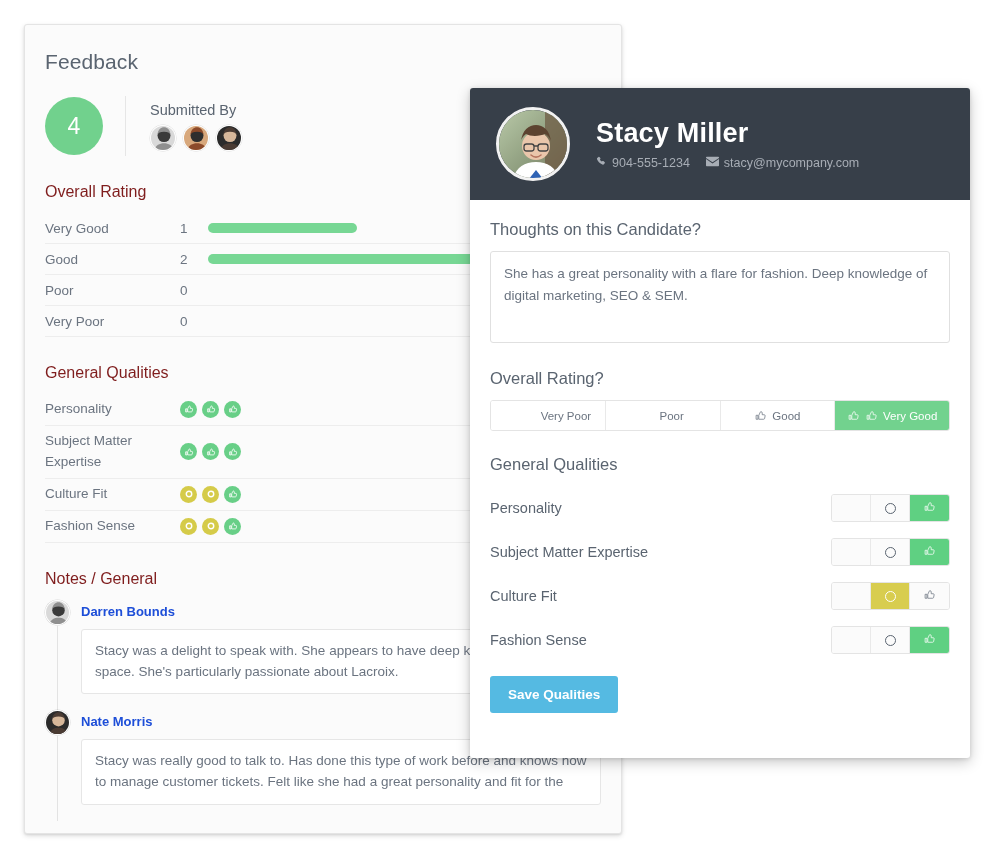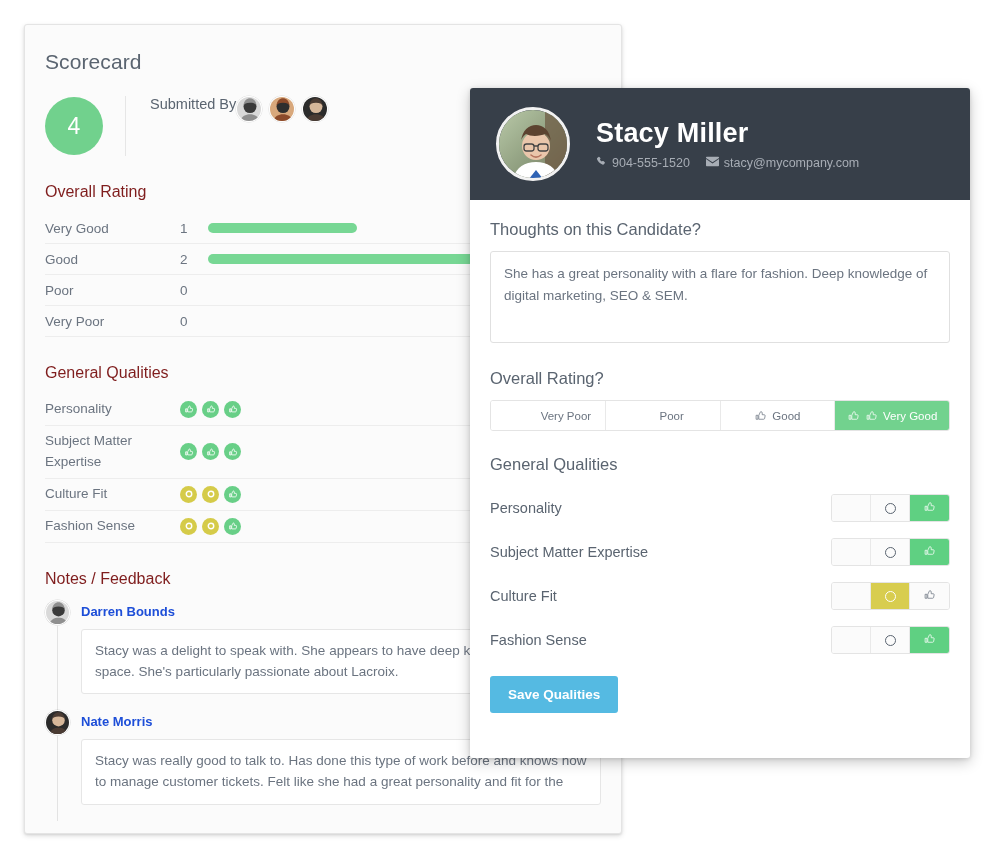--- a/index.html
+++ b/index.html
@@ -30,21 +30,21 @@
   #score-row { display: flex; align-items: center; padding: 22px 20px 0 20px; }
   #score-circle {
     width: 58px; height: 58px; border-radius: 50%;
     background: #71d18d; color: #fff;
     display: flex; align-items: center; justify-content: center;
     font-size: 23px;
   }
   #submitted-block {
     margin-left: 22px; padding-left: 24px;
     border-left: 1px solid #e6e6e6; height: 60px;
-    display: flex; justify-content: center;
+    display: flex; flex-direction: column; justify-content: center;
   }
   #submitted-label { font-size: 14.5px; color: #5a6470; margin-bottom: 7px; }
   #submitter-avatars { display: flex; gap: 7px; }
   .sub-av {
     width: 26px; height: 26px; border-radius: 50%;
     border: 1.5px solid #fff; overflow: hidden; position: relative;
     box-shadow: 0 0 0 .5px rgba(0,0,0,.12);
   }
 
   
@@ -186,21 +186,21 @@
     font-family: "Liberation Sans", sans-serif; cursor: pointer;
   }
 </style>
 </head>
 <body>
 
 <div id="stage">
 
   <div id="scorecard-card">
 
-    <div id="sc-title">Scorecard</div>
+    <div id="sc-title">Feedback</div>
 
     <div id="score-row">
       <div id="score-circle">4</div>
       <div id="submitted-block">
         <div id="submitted-label">Submitted By</div>
         <div id="submitter-avatars">
             <div class="sub-av"><svg width="26" height="26" viewBox="0 0 30 30" aria-hidden="true">
                 <rect width="30" height="30" fill="#d9d9d9"></rect>
                 <circle cx="15" cy="11" r="7.5" fill="#3a3a3a"></circle>
                 <path d="M3 30c1.5-7 6-10 12-10s10.5 3 12 10z" fill="#8f8f8f"></path>
@@ -335,21 +335,21 @@
             <div class="gq-dot green">
               <svg width="10" height="10" viewBox="0 0 16 19" fill="none" stroke="#ffffff" stroke-width="1.5" stroke-linejoin="round" aria-hidden="true">
                 <path d="M5.5 9.2V15h7.1c.7 0 1.3-.5 1.4-1.2l.8-3.9c.1-.8-.5-1.5-1.3-1.5h-3V5.7c0-1-.8-1.9-1.8-1.9-.4 0-.7.2-.9.6L5.5 9.2z"></path>
                 <path d="M1.6 9.2h2.6V15H1.6z"></path>
               </svg>
             </div>
           </div>
         </div>
       </div>
 
-    <div class="sc-heading">Notes / Feedback</div>
+    <div class="sc-heading">Notes / General</div>
     <div id="notes-list">
         <div class="note">
           <div class="note-rail"></div>
           <div class="note-av"><svg width="25" height="25" viewBox="0 0 30 30" aria-hidden="true">
               <rect width="30" height="30" fill="#d9d9d9"></rect>
               <circle cx="15" cy="11" r="7.5" fill="#3a3a3a"></circle>
               <path d="M3 30c1.5-7 6-10 12-10s10.5 3 12 10z" fill="#8f8f8f"></path>
               <path d="M7.5 10c.5-6 4-8.5 7.5-8.5S22 4 22.5 10c-1-2.5-3-3.5-7.5-3.5S8.5 7.5 7.5 10z" fill="#8f8f8f"></path>
             </svg></div>
           <div class="note-name">Darren Bounds</div>
@@ -395,21 +395,21 @@
       </div>
       <div id="cand-info">
         <div id="cand-name">Stacy Miller</div>
         <div id="cand-contact">
           <span class="ci">
             <span>
               <svg width="11" height="11" viewBox="0 0 16 16" fill="#a7adb5" aria-hidden="true">
                 <path d="M3.6 1.3 1.8 3c-.5.5-.6 1.2-.3 1.8 1.6 3.6 4.1 6.1 7.7 7.7.6.3 1.3.2 1.8-.3l1.7-1.8c.4-.4.4-1 0-1.4l-2-1.6a1 1 0 0 0-1.2 0l-1 .7c-1.2-.7-2.2-1.7-2.9-2.9l.7-1a1 1 0 0 0 0-1.2L4.9 1.3a1 1 0 0 0-1.3 0z"></path>
               </svg>
             </span>
-            <span>904-555-1520</span>
+            <span>904-555-1234</span>
           </span>
           <span class="ci">
             <span>
               <svg width="13" height="11" viewBox="0 0 18 13" fill="#a7adb5" aria-hidden="true">
                 <path d="M0 1.5 9 7.6 18 1.5V1a1 1 0 0 0-1-1H1a1 1 0 0 0-1 1z"></path>
                 <path d="M0 3.2V12a1 1 0 0 0 1 1h16a1 1 0 0 0 1-1V3.2L9 9.2z"></path>
               </svg>
             </span>
             <span>stacy@mycompany.com</span>
           </span>

